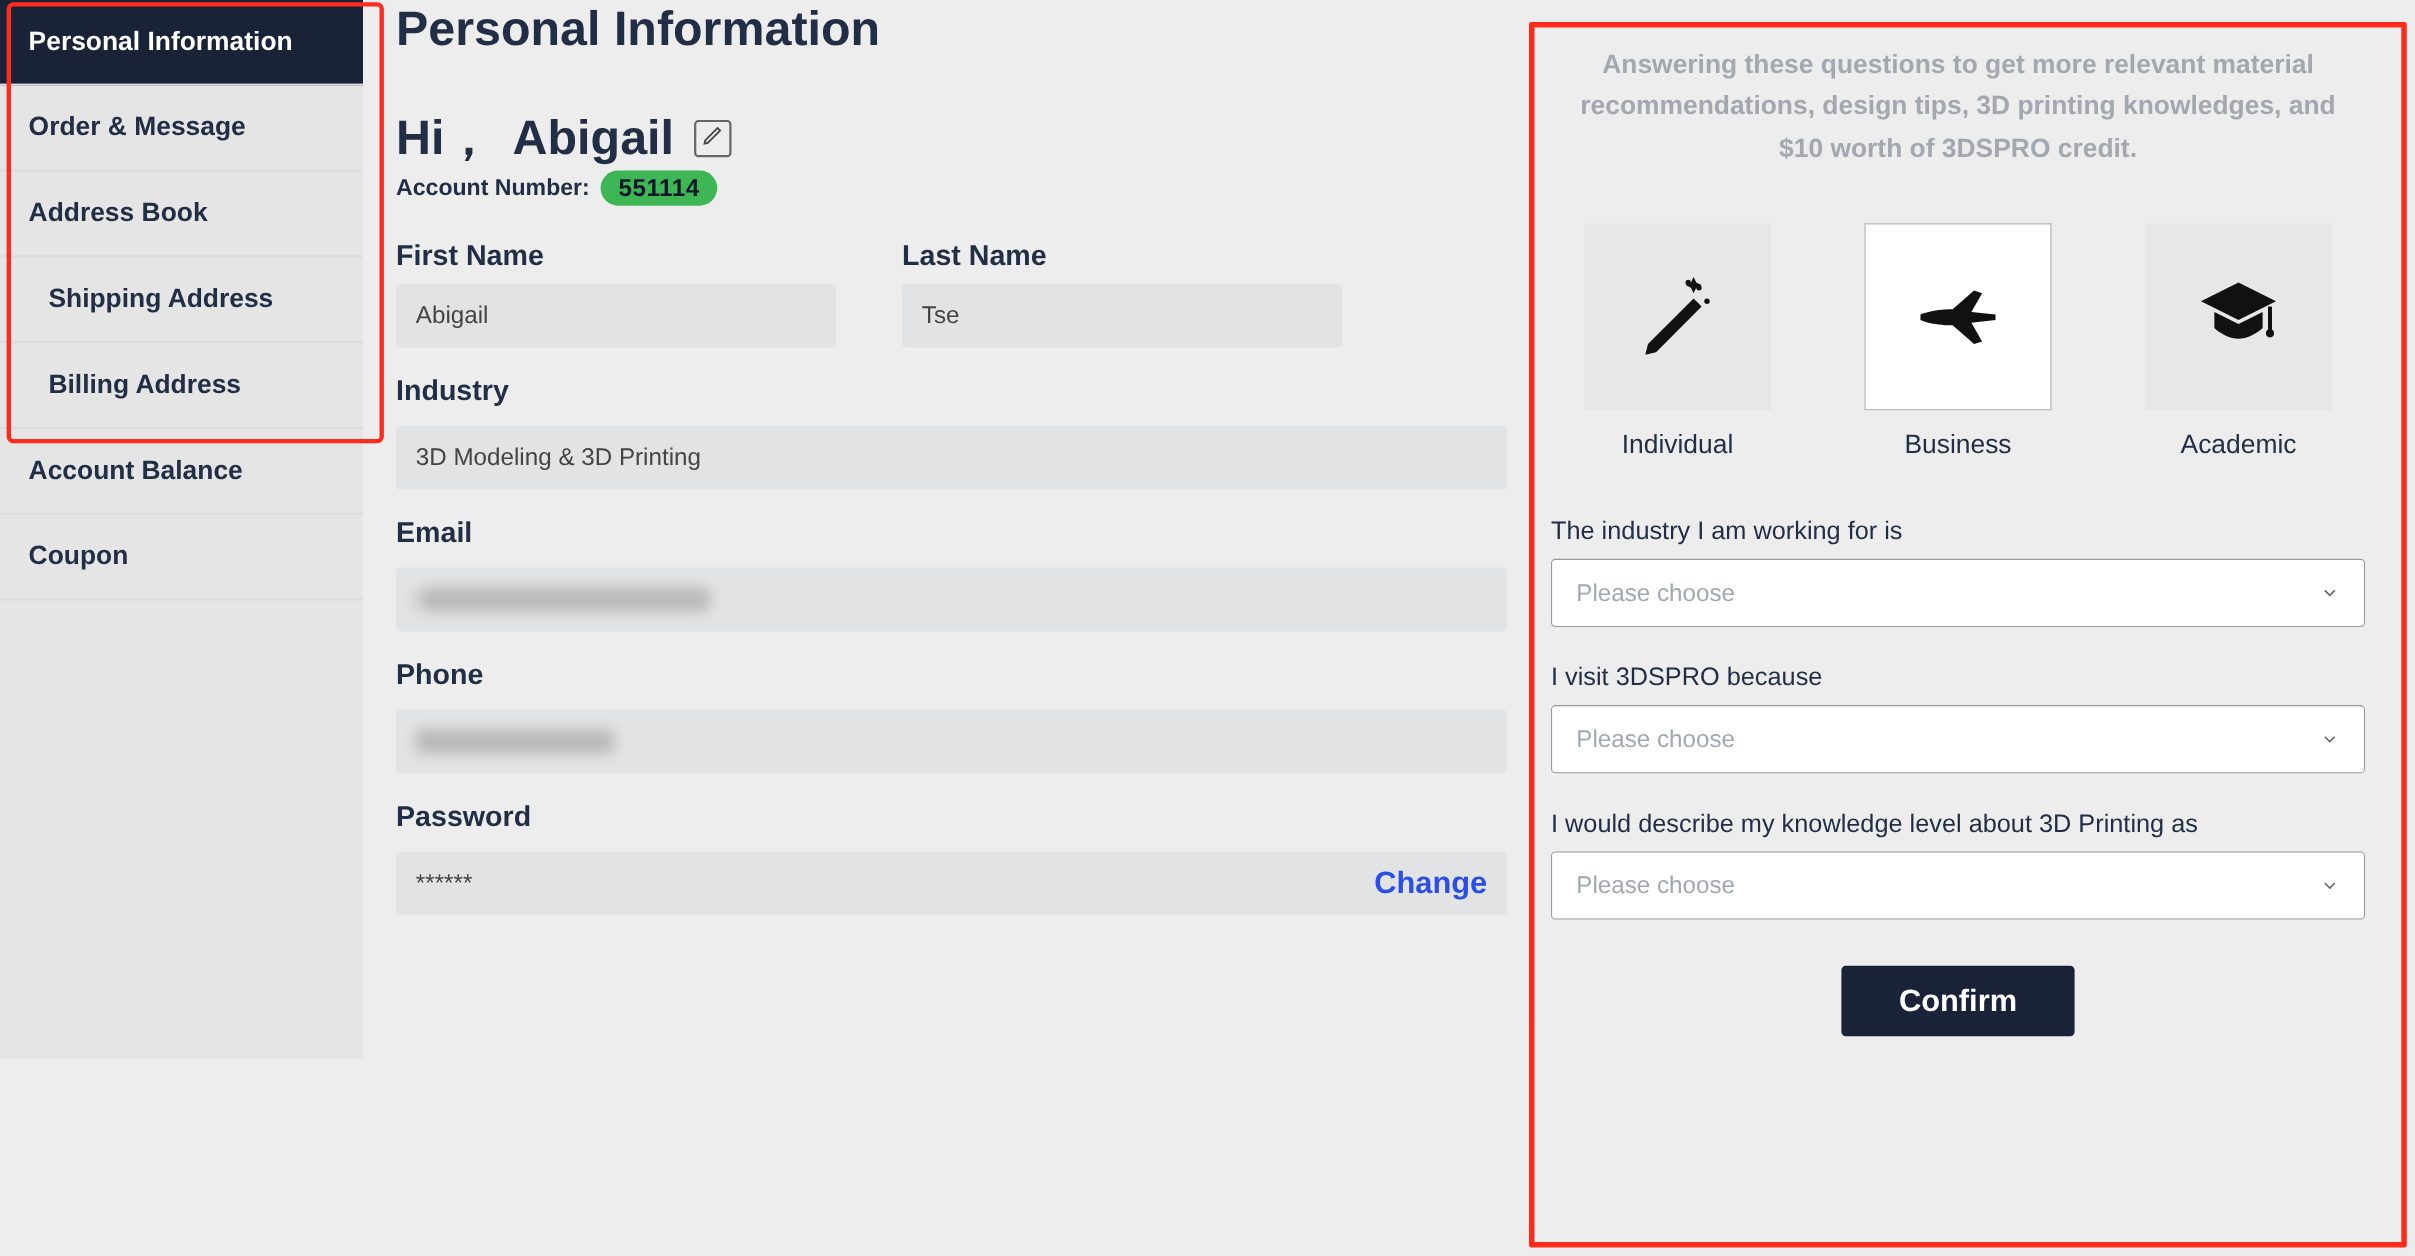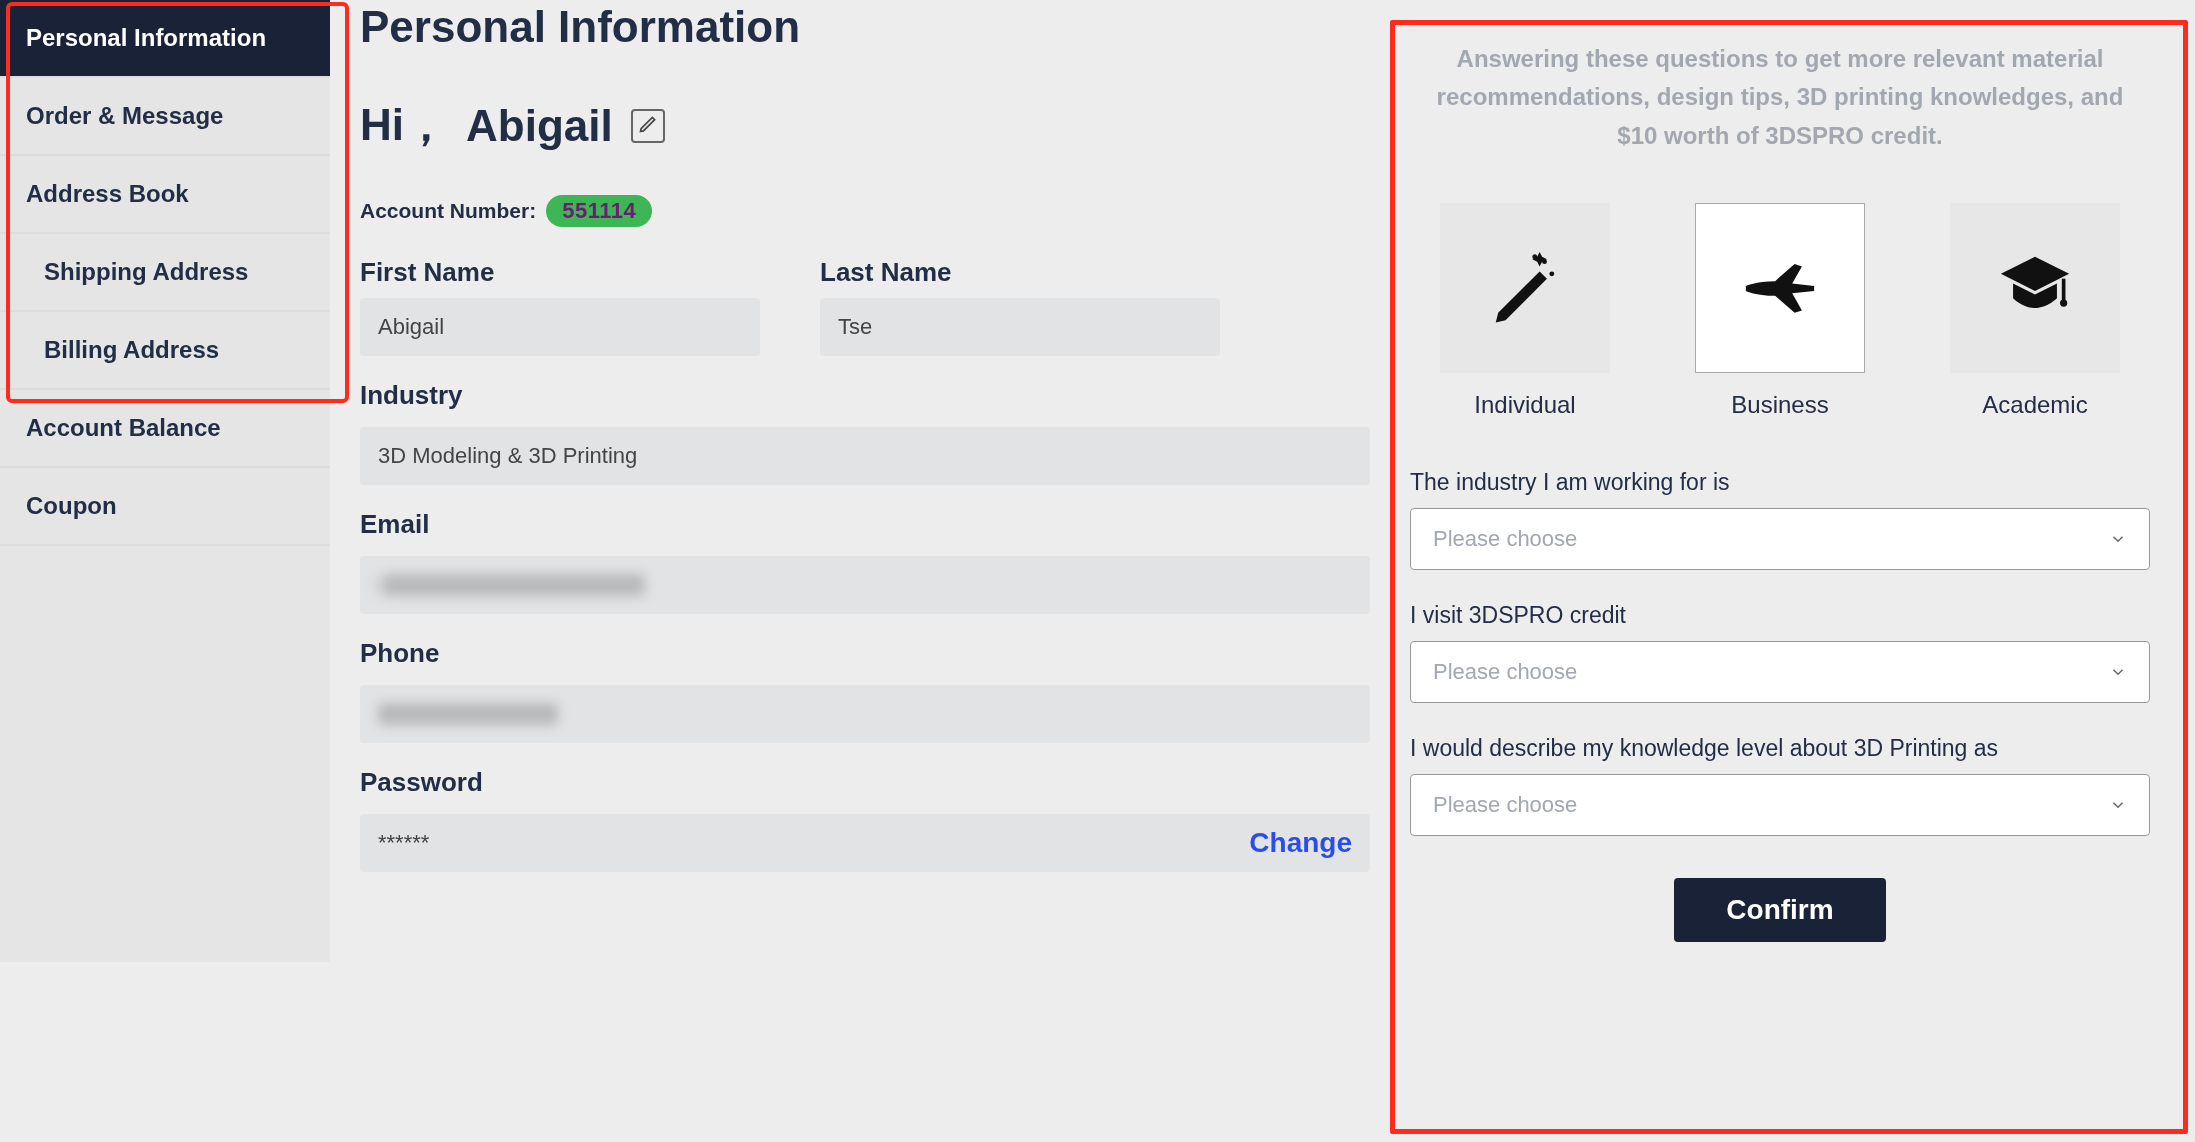--- a/index.html
+++ b/index.html
@@ -22,28 +22,28 @@
 
 .sidebar{width:330px;background:#e5e5e5;}
 .side-item{padding:24px 26px;font-size:24px;font-weight:700;color:var(--text);border-bottom:2px solid #ddd;cursor:pointer;}
 .side-item.sub{padding-left:44px;font-weight:600;}
 .side-item.active{background:var(--dark);color:#fff;}
 .side-highlight-box{border:4px solid var(--highlight);position:absolute;left:6px;top:2px;width:343px;height:401px;border-radius:6px;pointer-events:none;}
 
 
 .center{flex:0 0 1010px;padding-top:2px;}
 .page-title{font-size:44px;font-weight:800;color:var(--text);margin:0 0 44px 0;}
-.greet-row{display:flex;align-items:center;gap:18px;margin-bottom:40px;}
+.greet-row{display:flex;align-items:center;gap:18px;}
 .greet{font-size:44px;font-weight:800;color:var(--text);}
 .edit-btn{width:34px;height:34px;border:2px solid #666;border-radius:4px;display:flex;align-items:center;justify-content:center;cursor:pointer;}
 .edit-btn svg{width:20px;height:20px;stroke:#444;fill:none;stroke-width:2;}
 
 .acct-row{display:flex;align-items:center;gap:10px;margin-bottom:30px;}
 .acct-label{font-size:21px;font-weight:800;color:var(--text);}
-.badge{background:var(--badge);color:#701a75;font-weight:800;font-size:22px;padding:3px 16px;border-radius:16px;letter-spacing:.5px;}
+.badge{background:var(--badge);color:#0f172a;font-weight:800;font-size:22px;padding:3px 16px;border-radius:16px;letter-spacing:.5px;}
 
 .name-row{display:flex;gap:60px;margin-bottom:24px;}
 .field-col{display:flex;flex-direction:column;gap:10px;}
 .field-col.small{flex:0 0 400px;}
 .field-col.full{flex:0 0 850px;gap:16px;}
 .label{font-size:26px;font-weight:800;color:var(--text);}
 .field{background:var(--field);border-radius:4px;height:58px;padding:0 18px;display:flex;align-items:center;font-size:22px;color:#444;}
 .field.blurred{color:transparent;text-shadow:0 0 14px rgba(0,0,0,.5);}
 .field.with-action{justify-content:space-between;}
 .action-link{color:var(--link);font-weight:800;font-size:28px;cursor:pointer;}
@@ -205,21 +205,21 @@
         <div class="q-label">The industry I am working for is</div>
         <div class="select">
           <span class="select-ph">Please choose</span>
           <span class="chev"><svg viewBox="0 0 24 24">
                 <polyline points="6 9 12 15 18 9"></polyline>
               </svg></span>
         </div>
       </div>
 
       <div class="q-block">
-        <div class="q-label">I visit 3DSPRO credit</div>
+        <div class="q-label">I visit 3DSPRO because</div>
         <div class="select">
           <span class="select-ph">Please choose</span>
           <span class="chev"><svg viewBox="0 0 24 24">
                 <polyline points="6 9 12 15 18 9"></polyline>
               </svg></span>
         </div>
       </div>
 
       <div class="q-block">
         <div class="q-label">I would describe my knowledge level about 3D Printing as</div>

